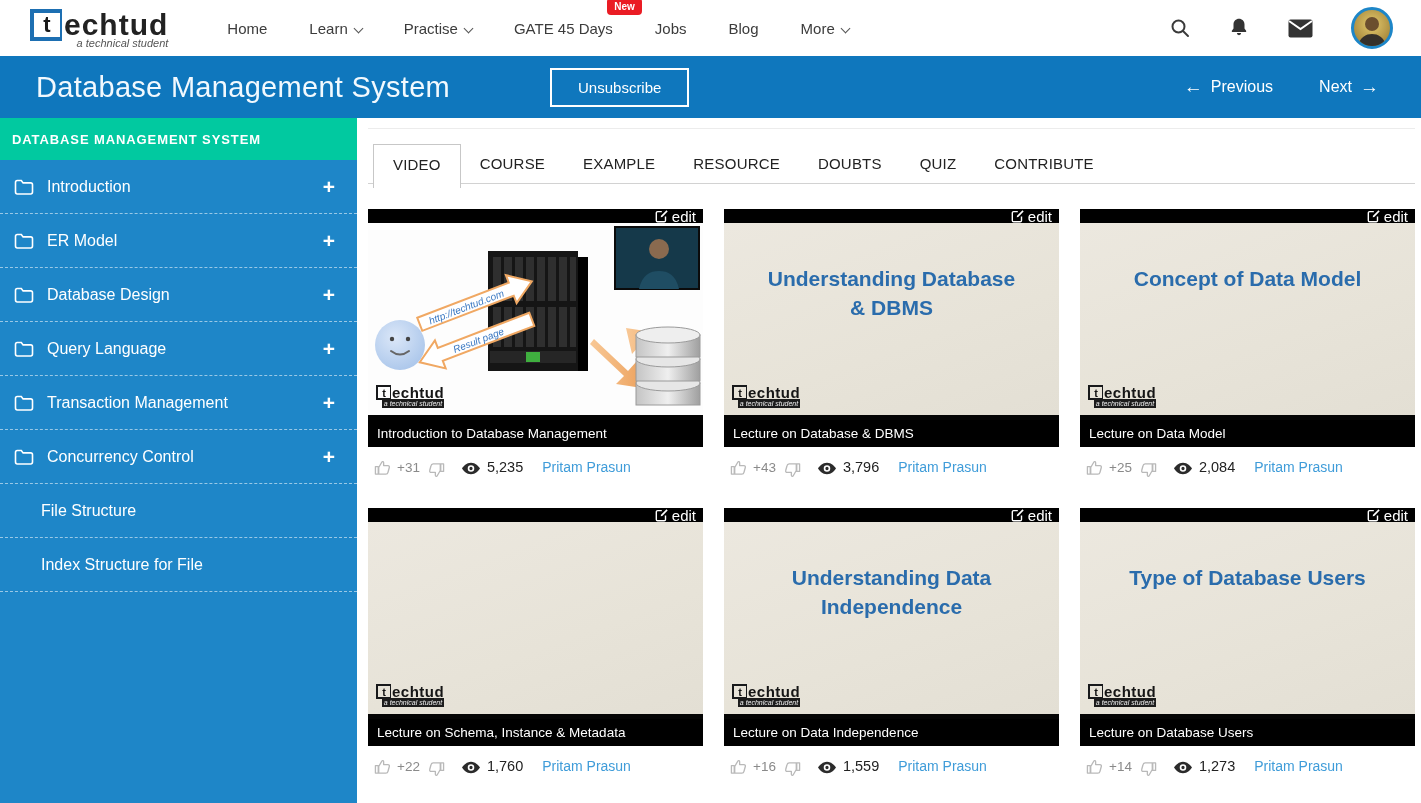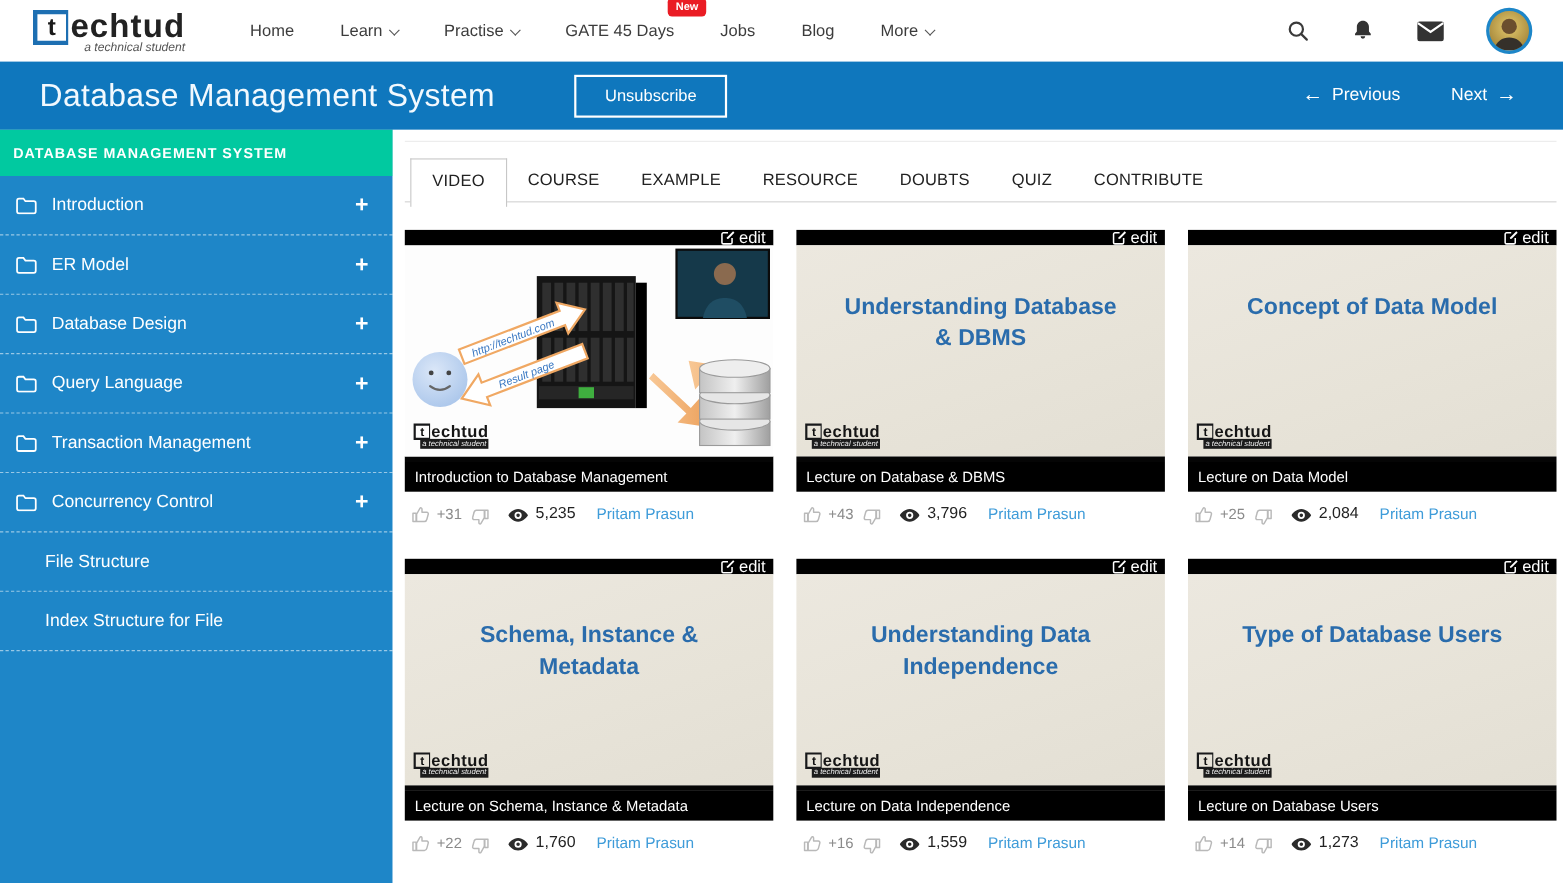--- a/index.html
+++ b/index.html
@@ -21,21 +21,21 @@
   .badge { position:absolute; top:-12px; right:-8px; background:#ea1c24; color:#fff; font-size:10px;
     font-weight:bold; padding:3px 7px; border-radius:4px; }
   .nav-icons { margin-left:auto; display:flex; align-items:center; gap:38px; }
   .nav-icons svg { display:block; cursor:pointer; }
   .avatar { width:42px; height:42px; border-radius:50%; border:3px solid #1d86c8; overflow:hidden;
     background:radial-gradient(circle at 50% 40%, #e3c96d, #94742c); cursor:pointer; }
 
   
   .page-header { height:62px; background:#0f77bd; display:flex; align-items:center; padding:0 30px 0 36px; }
   .page-title { color:#f2f9fe; font-size:29px; font-weight:300; letter-spacing:.3px; }
-  .unsub-btn { margin-left:72px; background:transparent; border:2px solid #fff; color:#fff; font-size:15px;
+  .unsub-btn { margin-left:100px; background:transparent; border:2px solid #fff; color:#fff; font-size:15px;
     padding:9px 26px; cursor:pointer; font-family:inherit; }
   .pager { margin-left:auto; display:flex; align-items:center; gap:46px; padding-right:12px; }
   .pager a { color:#fff; font-size:16px; text-decoration:none; cursor:pointer; display:flex; align-items:center; gap:8px; }
   .pager .arrow { font-size:19px; font-weight:bold; }
 
   
   .layout { display:flex; height:685px; }
   .sidebar { width:357px; background:#1e86c8; flex-shrink:0; }
   .sidebar-header { height:42px; background:#01c9a0; color:#fff; font-size:13px; font-weight:bold;
     letter-spacing:.9px; display:flex; align-items:center; padding-left:12px; }
@@ -410,21 +410,20 @@
     <div class="edit-bar">
       <button class="edit-btn">
         <svg width="14" height="14" viewBox="0 0 16 16">
           <path d="M12 8.5V13a1.5 1.5 0 0 1-1.5 1.5H3A1.5 1.5 0 0 1 1.5 13V4.5A1.5 1.5 0 0 1 3 3h4.8" fill="none" stroke="#fff" stroke-width="1.6"></path>
           <path d="M6.5 9.5l1.8-.4 6.2-6.2-1.4-1.4-6.2 6.2z" fill="#fff"></path>
         </svg>
         <span>edit</span>
       </button>
     </div>
     <div class="thumb paper">
-            <div class="thumb-text">Schema, Instance &amp; Metadata</div>
       <div class="thumb-logo">
         <div class="row">
           <span class="box">t</span>
           <span class="txt">echtud</span>
         </div>
         <span class="tag">a technical student</span>
       </div>
     </div>
     <div class="title-bar">
       <span>Lecture on Schema, Instance &amp; Metadata</span>

